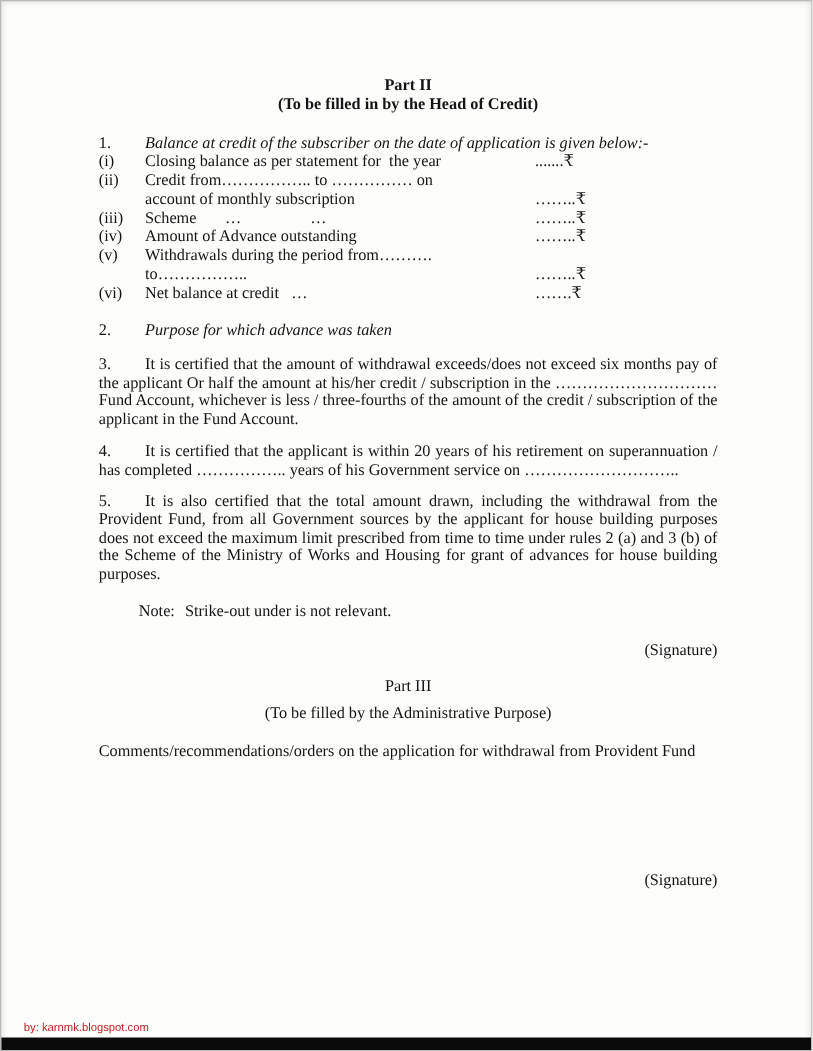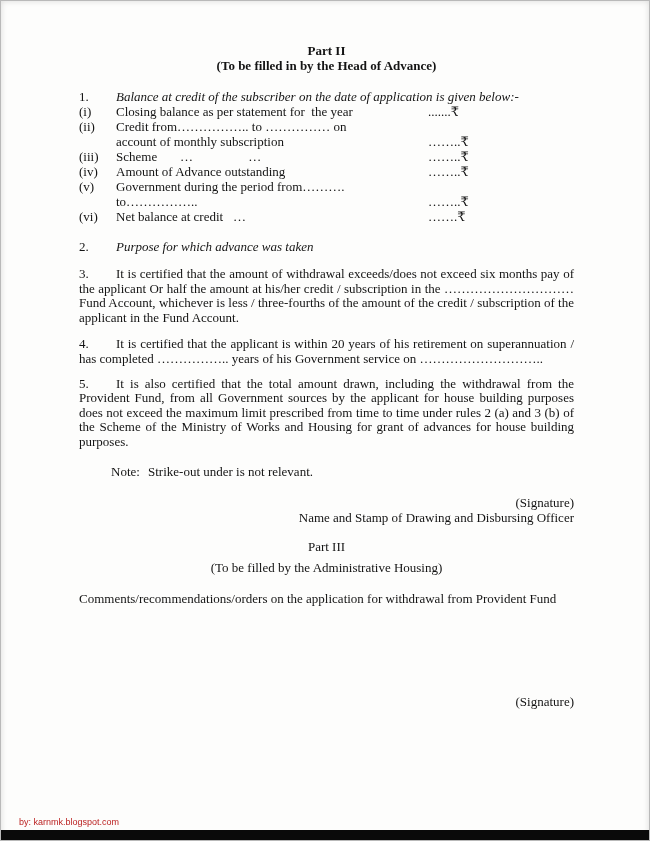--- a/index.html
+++ b/index.html
@@ -12,21 +12,21 @@
     background:#fdfdfc;
     border:1px solid #b9b9b9;
     box-shadow: inset 0 0 6px rgba(0,0,0,0.14);
     overflow:hidden;
     font-family:"Liberation Serif","DejaVu Serif",serif;
     color:#141414;
   }
   .content {
     position:absolute; top:0; left:0;
     width:650px;
-    padding:42px 77px 0 78px;
+    padding:59px 77px 0 78px;
     font-size:13px;
     line-height:15px;
   }
   .center { text-align:center; }
   .bold { font-weight:bold; }
 
   .numline { display:flex; }
   .numcol { width:37px; flex:0 0 37px; }
   .numtext { flex:1;font-style:italic; }
 
@@ -64,21 +64,21 @@
     background:#0a0a0a;
   }
 </style>
 </head>
 <body>
 
 <div class="scan">
   <div class="content">
 
     <div class="center bold">Part II</div>
-    <div class="center bold">(To be filled in by the Head of Advance)</div>
+    <div class="center bold">(To be filled in by the Head of Credit)</div>
 
     <div class="numline item1">
       <span class="numcol">1.</span>
       <span class="numtext">Balance at credit of the subscriber on the date of application is given below:-</span>
     </div>
 
     <div class="row">
       <span class="rownum">(i)</span>
       <span class="rowlabel">Closing balance as per statement for  the year</span>
       <span class="rowval">.......₹</span>
@@ -94,21 +94,21 @@
       <span class="rowlabel">Scheme       …                 …</span>
       <span class="rowval">……..₹</span>
     </div>
     <div class="row">
       <span class="rownum">(iv)</span>
       <span class="rowlabel">Amount of Advance outstanding</span>
       <span class="rowval">……..₹</span>
     </div>
     <div class="row">
       <span class="rownum">(v)</span>
-      <span class="rowlabel">Government during the period from……….
+      <span class="rowlabel">Withdrawals during the period from……….
 to……………..</span>
       <span class="rowval">……..₹</span>
     </div>
     <div class="row">
       <span class="rownum">(vi)</span>
       <span class="rowlabel">Net balance at credit   …</span>
       <span class="rowval">…….₹</span>
     </div>
 
     <div class="numline item2">
@@ -122,26 +122,25 @@
 
     <p class="para para5"><span class="pnum">5.</span><span>It is also certified that the total amount drawn, including the withdrawal from the Provident Fund, from all Government sources by the applicant for house building purposes does not exceed the maximum limit prescribed from time to time under rules 2 (a) and 3 (b) of the Scheme of the Ministry of Works and Housing for grant of advances for house building purposes.</span></p>
 
     <div class="noteline">
       <span class="notelabel">Note:</span>
       <span>Strike-out under is not relevant.</span>
     </div>
 
     <div class="sig1">
       <div>(Signature)</div>
-      <div>Name and Stamp of Drawing and Disbursing Officer</div>
     </div>
 
     <div class="part3 center">
       <div>Part III</div>
-      <div class="sub">(To be filled by the Administrative Housing)</div>
+      <div class="sub">(To be filled by the Administrative Purpose)</div>
     </div>
 
     <div class="comments">Comments/recommendations/orders on the application for withdrawal from Provident Fund</div>
 
     <div class="sig2">(Signature)</div>
 
   </div>
 
   <div class="watermark">by: karnmk.blogspot.com</div>
   <div class="bottom-bar"></div>

